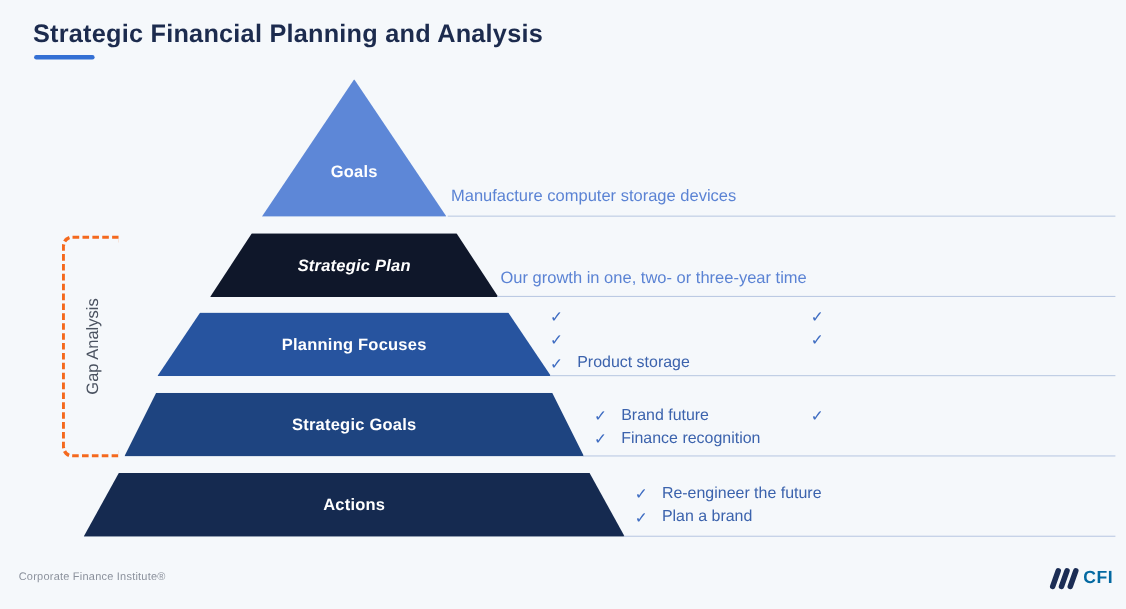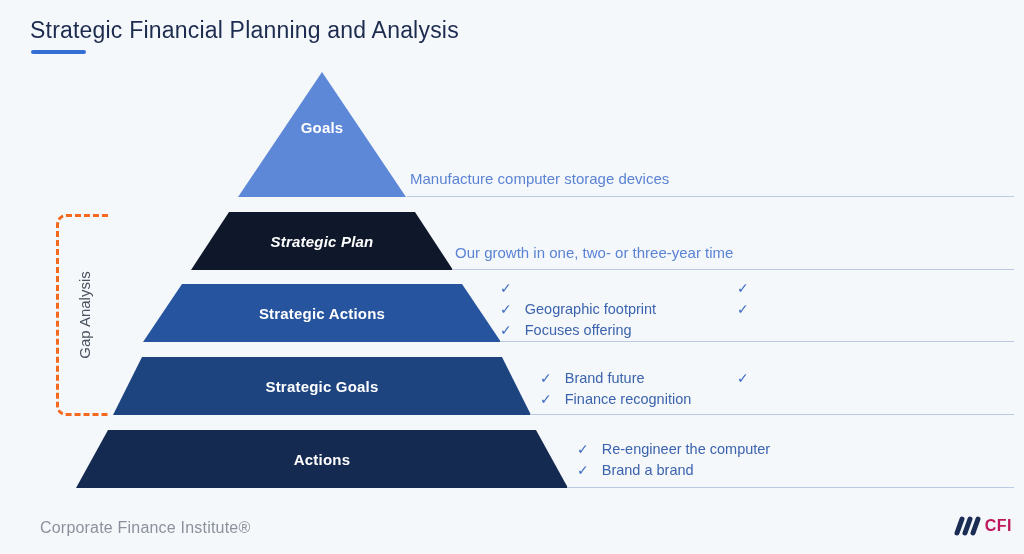--- a/index.html
+++ b/index.html
@@ -6,21 +6,21 @@
   html, body { width: 1024px; height: 554px; }
   body { font-family: "Liberation Sans", "DejaVu Sans", sans-serif; }
   .canvas {
     position: relative; width: 1024px; height: 554px;
     background: #f5f8fb; overflow: hidden;
   }
 
   
   .page-title {
     position: absolute; left: 30px; top: 17px;
-    font-size: 23px; font-weight: normal; color: #1c2b4e; letter-spacing: 0.2px;
+    font-size: 23px; font-weight: bold; color: #1c2b4e; letter-spacing: 0.2px;
   }
   .title-underline {
     position: absolute; left: 31px; top: 50px; width: 55px; height: 4px;
     background: #3470d4; border-radius: 2px;
   }
 
   
   .gap-bracket {
     position: absolute; left: 56px; top: 214px; width: 52px; height: 202px;
     border: 3px dashed #f4691e; border-right: none;
@@ -33,21 +33,21 @@
   }
 
   
   .tier {
     position: absolute; display: flex; align-items: center; justify-content: center;
     color: #ffffff; font-size: 15px; font-weight: bold; letter-spacing: 0.2px;
   }
   .tier-1 {
     left: 238px; top: 72px; width: 168px; height: 125px; background: #5d87d7;
     clip-path: polygon(50% 0%, 100% 100%, 0% 100%);
-    align-items: center; padding-bottom: 14px;
+    align-items: flex-end; padding-bottom: 32px;
   }
   .tier-2 {
     left: 191px; top: 212px; width: 262px; height: 58px; background: #0f172a;
     clip-path: polygon(38px 0, calc(100% - 38px) 0, 100% 100%, 0 100%);
     font-style: italic;
   }
   .tier-3 {
     left: 143px; top: 284px; width: 358px; height: 58px; background: #27549f;
     clip-path: polygon(39px 0, calc(100% - 39px) 0, 100% 100%, 0 100%);
   }
@@ -81,45 +81,45 @@
   }
   .tick { color: #3f6dc2; font-size: 14px; line-height: 21px; }
   .cl-3a { left: 500px; top: 278px; }
   .cl-3b { left: 737px; top: 278px; width: 218px; }
   .cl-4a { left: 540px; top: 368px; }
   .cl-4b { left: 737px; top: 368px; }
   .cl-5a { left: 577px; top: 439px; }
 
   
   .attribution {
-    position: absolute; left: 40px; top: 519px;
-    font-size: 16px; color: #8b919c; letter-spacing: 0.2px;
+    position: absolute; left: 17px; top: 519px;
+    font-size: 10px; color: #8b919c; letter-spacing: 0.2px;
   }
   .logo { position: absolute; right: 12px; top: 513px; display: flex; align-items: center; gap: 4px; }
-  .logo-text { font-size: 16px; font-weight: bold; color: #be185d; letter-spacing: 0.5px; }
+  .logo-text { font-size: 16px; font-weight: bold; color: #0369a1; letter-spacing: 0.5px; }
 </style>
 </head>
 <body>
 
 <div class="canvas">
 
   <div class="page-title">Strategic Financial Planning and Analysis</div>
   <div class="title-underline"></div>
 
   <div class="gap-bracket"></div>
   <div class="gap-label">Gap Analysis</div>
 
   <div class="tier tier-1">
     <span>Goals</span>
   </div>
   <div class="tier tier-2">
     <span>Strategic Plan</span>
   </div>
   <div class="tier tier-3">
-    <span>Strategic Actions</span>
+    <span>Planning Focuses</span>
   </div>
   <div class="tier tier-5">
     <span>Actions</span>
   </div>
   <div class="tier tier-4">
     <span>Strategic Goals</span>
   </div>
 
   <div class="rule rule-1"></div>
   <div class="rule rule-2"></div>
@@ -129,25 +129,24 @@
 
   <div class="note note-1">Manufacture computer storage devices</div>
   <div class="note note-2">Our growth in one, two- or three-year time</div>
 
   <div class="checklist cl-3a">
     <div class="check-item">
       <span class="tick">✓</span>
     </div>
     <div class="check-item">
       <span class="tick">✓</span>
-      <span>Geographic footprint</span>
     </div>
     <div class="check-item">
       <span class="tick">✓</span>
-      <span>Focuses offering</span>
+      <span>Product storage</span>
     </div>
   </div>
   <div class="checklist cl-3b">
     <div class="check-item">
       <span class="tick">✓</span>
     </div>
     <div class="check-item">
       <span class="tick">✓</span>
     </div>
   </div>
@@ -164,25 +163,25 @@
   </div>
   <div class="checklist cl-4b">
     <div class="check-item">
       <span class="tick">✓</span>
     </div>
   </div>
 
   <div class="checklist cl-5a">
     <div class="check-item">
       <span class="tick">✓</span>
-      <span>Re-engineer the computer</span>
+      <span>Re-engineer the future</span>
     </div>
     <div class="check-item">
       <span class="tick">✓</span>
-      <span>Brand a brand</span>
+      <span>Plan a brand</span>
     </div>
   </div>
 
   <div class="attribution">Corporate Finance Institute®</div>
   <div class="logo">
     <svg width="30" height="26" viewBox="0 0 30 26">
       <line x1="6" y1="20" x2="11" y2="6" stroke="#1b2d55" stroke-width="5" stroke-linecap="round"></line>
       <line x1="14" y1="20" x2="19" y2="6" stroke="#1b2d55" stroke-width="5" stroke-linecap="round"></line>
       <line x1="22" y1="20" x2="27" y2="6" stroke="#1b2d55" stroke-width="5" stroke-linecap="round"></line>
     </svg>

